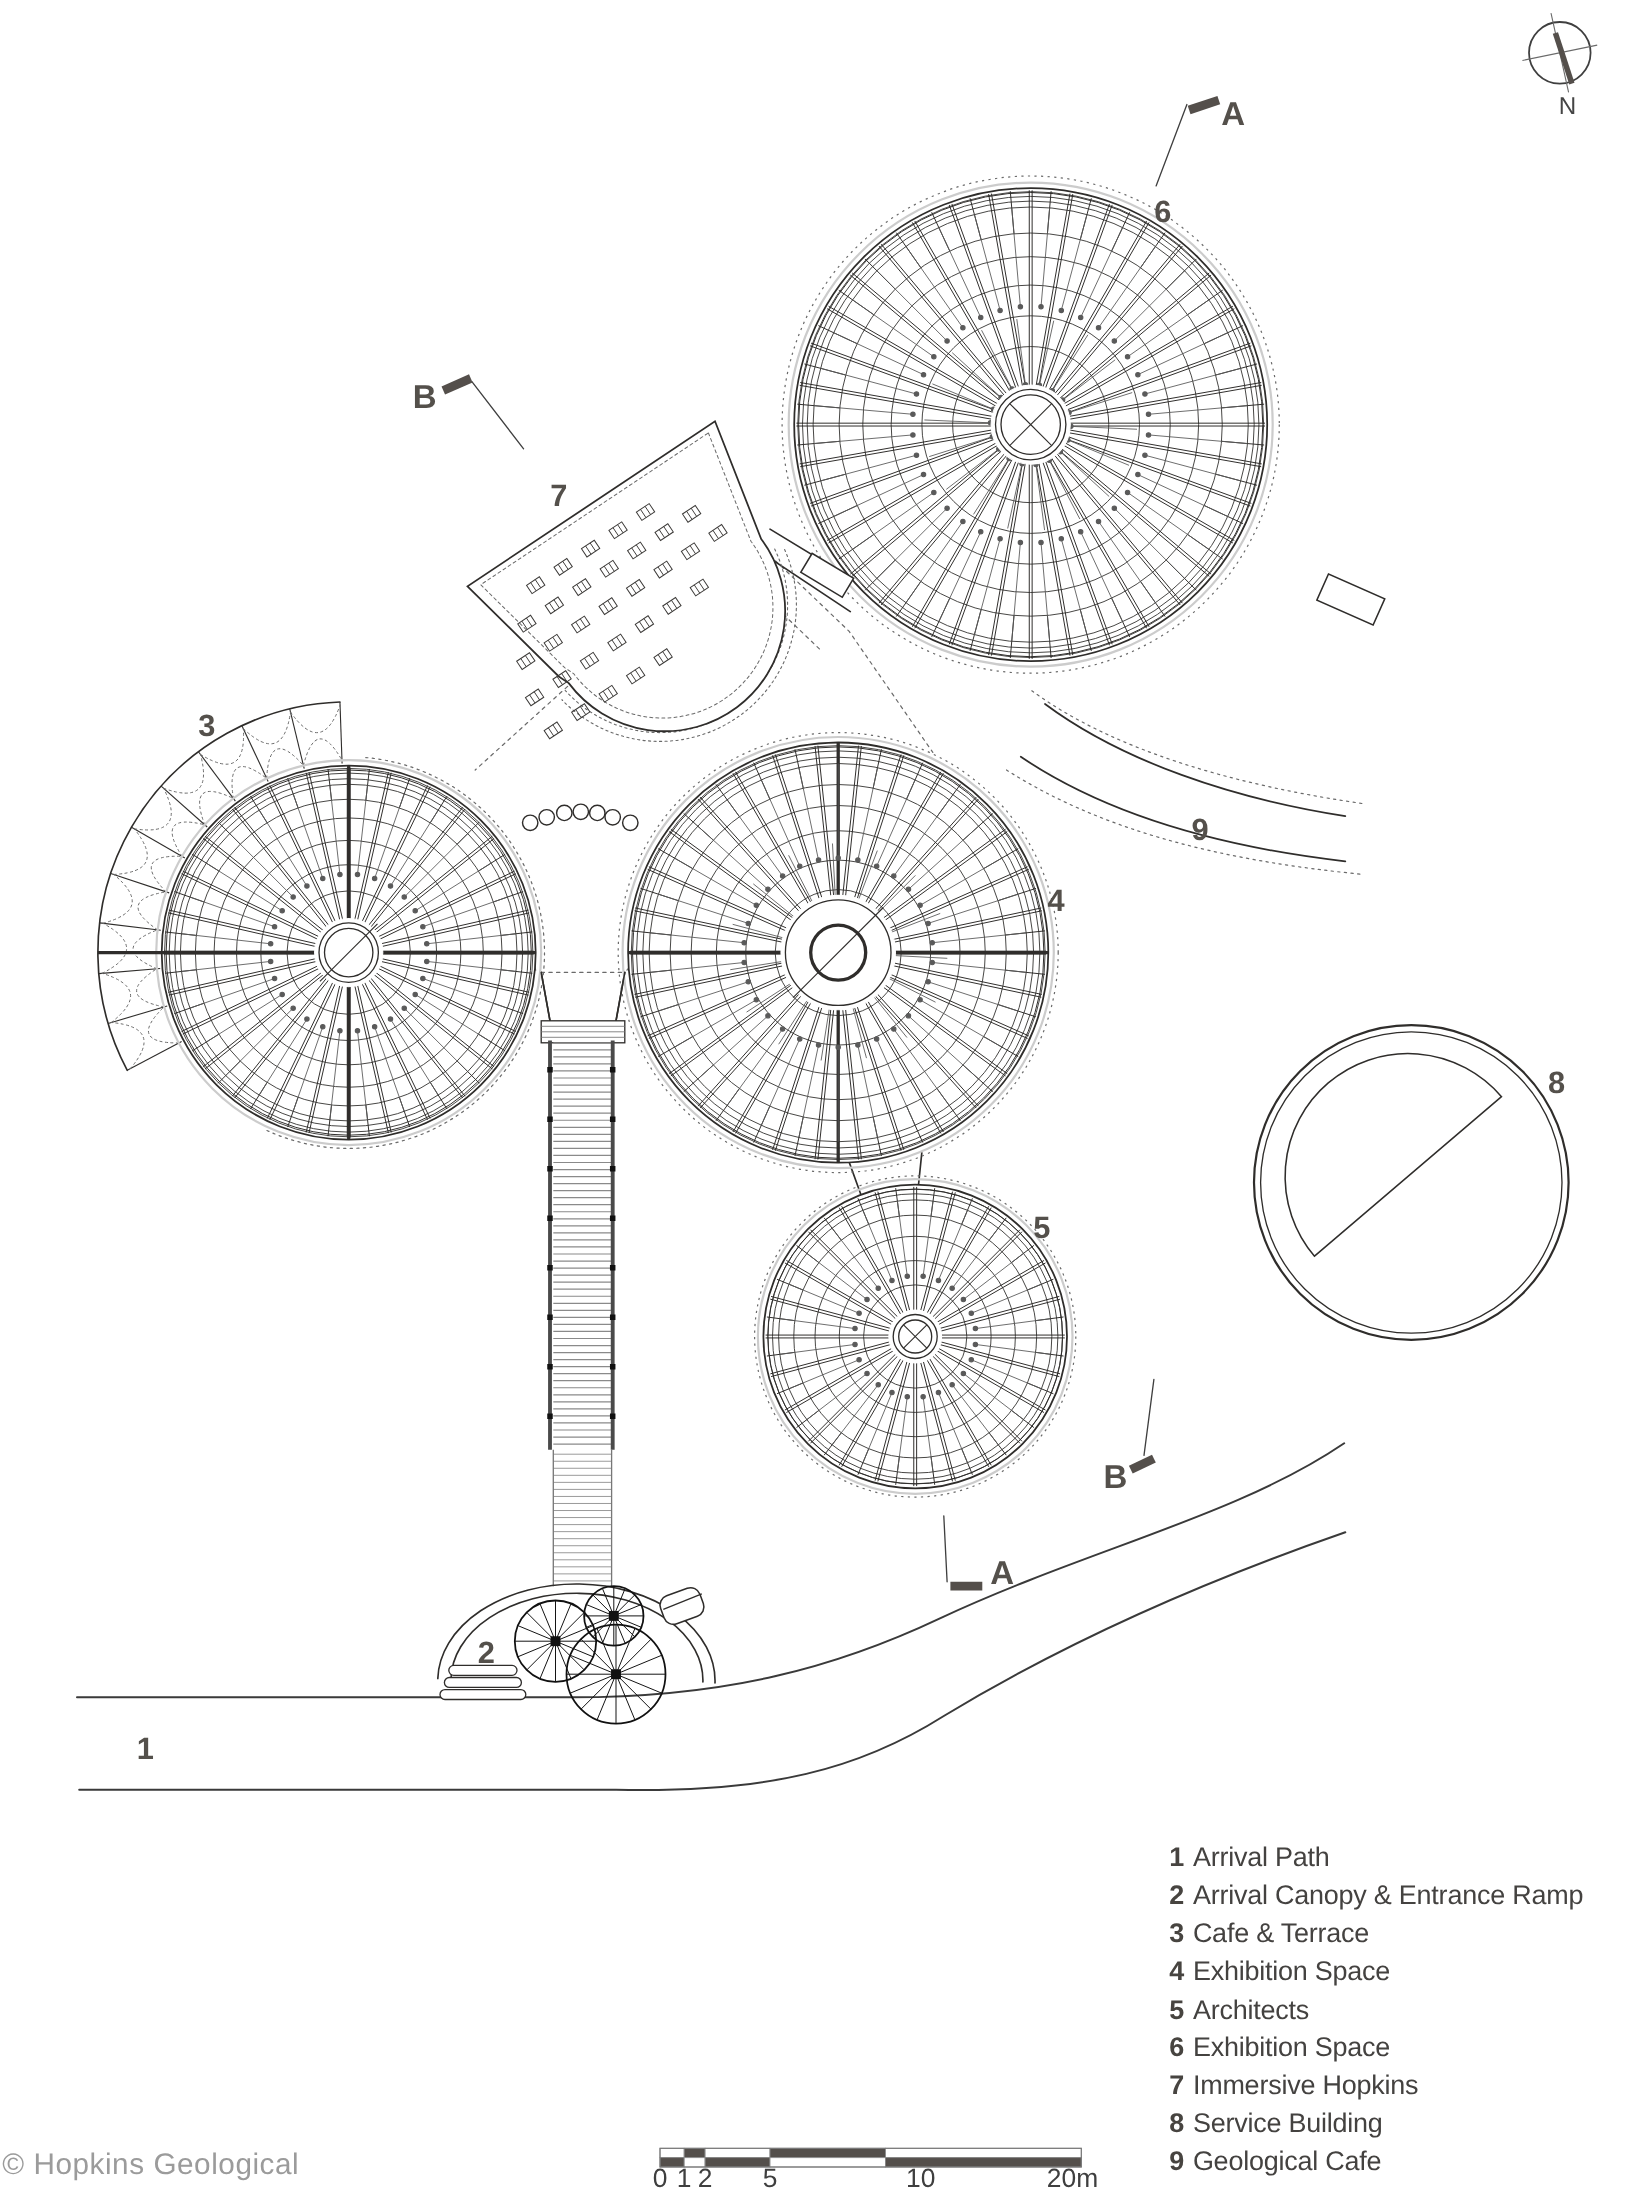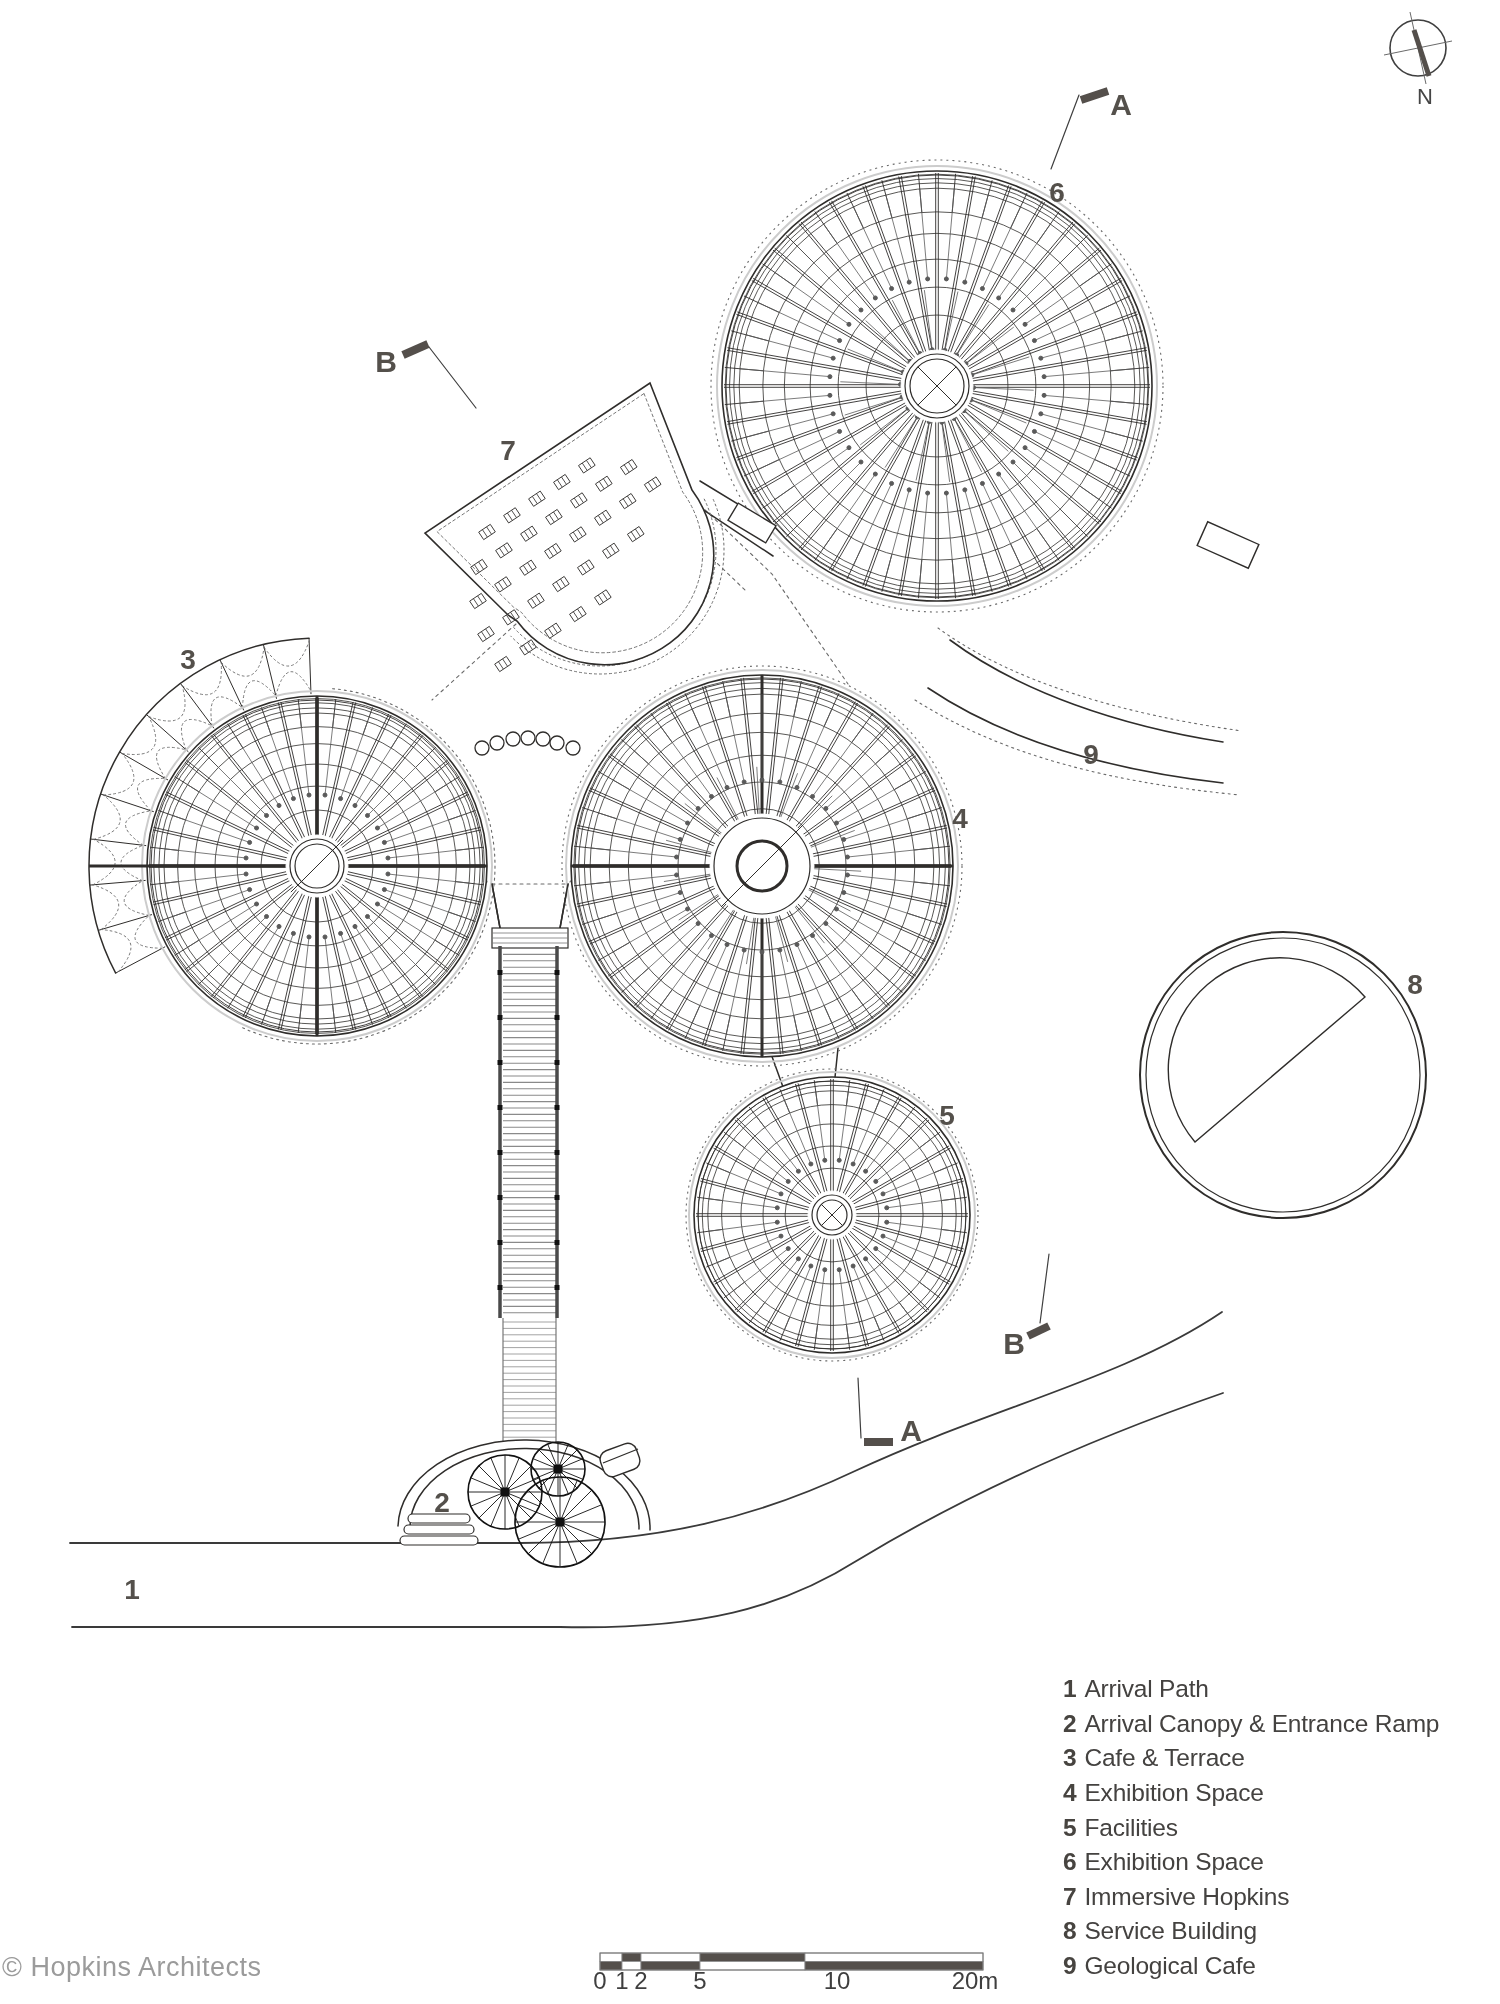--- a/index.html
+++ b/index.html
@@ -1235,21 +1235,21 @@
     <div class="legend-row">
         <span class="legend-num">3</span>
         <span>Cafe &amp; Terrace</span>
       </div>
     <div class="legend-row">
         <span class="legend-num">4</span>
         <span>Exhibition Space</span>
       </div>
     <div class="legend-row">
         <span class="legend-num">5</span>
-        <span>Facilities</span>
+        <span>Architects</span>
       </div>
     <div class="legend-row">
         <span class="legend-num">6</span>
         <span>Exhibition Space</span>
       </div>
     <div class="legend-row">
         <span class="legend-num">7</span>
         <span>Immersive Hopkins</span>
       </div>
     <div class="legend-row">
@@ -1262,14 +1262,14 @@
       </div>
   </div>
 
   <div class="scale-lbl" style="left: 600px; top: 1981px;">0</div>
   <div class="scale-lbl" style="left: 622px; top: 1981px;">1</div>
   <div class="scale-lbl" style="left: 641px; top: 1981px;">2</div>
   <div class="scale-lbl" style="left: 700px; top: 1981px;">5</div>
   <div class="scale-lbl" style="left: 805px; top: 1981px; margin-left: 32px;">10</div>
   <div class="scale-lbl" style="left: 975px; top: 1981px; text-align: center;">20m</div>
 
-  <div id="copyright">© Hopkins Architects</div>
+  <div id="copyright">© Hopkins Geological</div>
 </div>
 
 </body></html>

